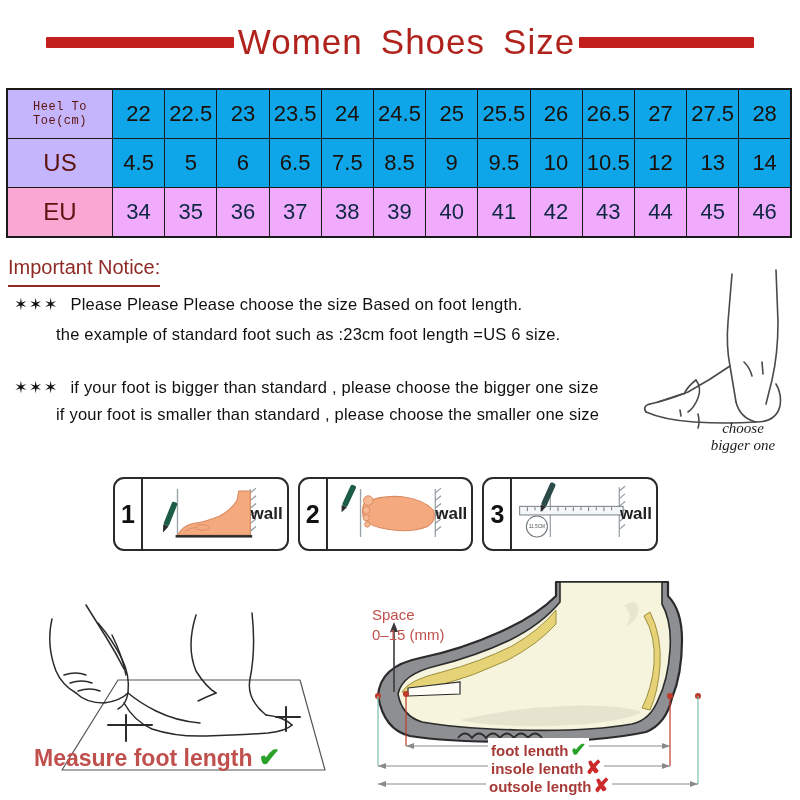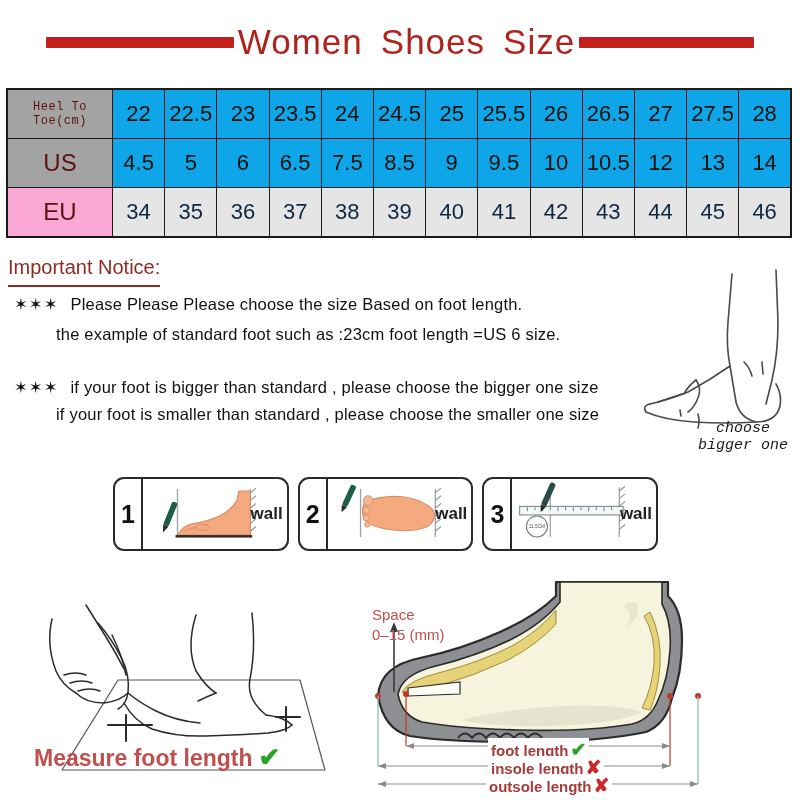--- a/index.html
+++ b/index.html
@@ -34,25 +34,25 @@
   }
   #size-table td{
     border:1.5px solid #1a1a1a;
     text-align:center;vertical-align:middle;
     height:48px;padding:0;
     font-size:22px;color:#1a1008;
     background:#0ea5e9;
     font-family:"Liberation Sans", sans-serif;
   }
   #size-table td.rowhead{
-    background:#a3a3a3;color:#5d120e;width:104px;
+    background:#c4b5fd;color:#5d120e;width:104px;
     font-size:24px;font-weight:400;
   }
   #size-table td.rowhead.small{font-size:12px;letter-spacing:.5px;font-family:"Liberation Mono", monospace;}
-  #size-table tr.eu td{background:#e5e5e5;color:#0d2742;}
+  #size-table tr.eu td{background:#f0abfc;color:#0d2742;}
   #size-table tr.eu td.rowhead{background:#f9a8d4;color:#5d120e;}
 
   
   #notice-heading{
     position:absolute;left:8px;top:256px;
     font-size:20px;color:#8e2a26;
     border-bottom:2px solid #8e2a26;padding-bottom:6px;
     font-family:"Liberation Sans", sans-serif;
   }
   .notice-block{position:absolute;color:#111;font-size:16.5px;
@@ -62,21 +62,21 @@
   #notice-2{left:14px;top:378px;}
   #notice-2b{left:56px;top:405px;}
   .stars{letter-spacing:1px;margin-right:12px;display:inline-block;}
   .sp{display:inline-block;}
 
   
   #foot-side-figure{position:absolute;left:640px;top:262px;width:160px;height:200px;}
   #choose-bigger-label{
     position:absolute;left:688px;top:420px;width:110px;
     text-align:center;font-style:italic;font-size:15px;color:#1a1a1a;
-    font-family:Liberation Mono, monospace;line-height:1.15;
+    font-family:Liberation Serif, serif;line-height:1.15;
   }
 
   
   #steps{position:absolute;left:113px;top:477px;width:545px;height:74px;display:flex;gap:9px;}
   .step{
     flex:1;border:2.5px solid #2a2a2a;border-radius:11px;
     display:flex;align-items:stretch;background:#fff;overflow:hidden;position:relative;
   }
   .step-num{
     width:26px;display:flex;align-items:center;justify-content:center;

